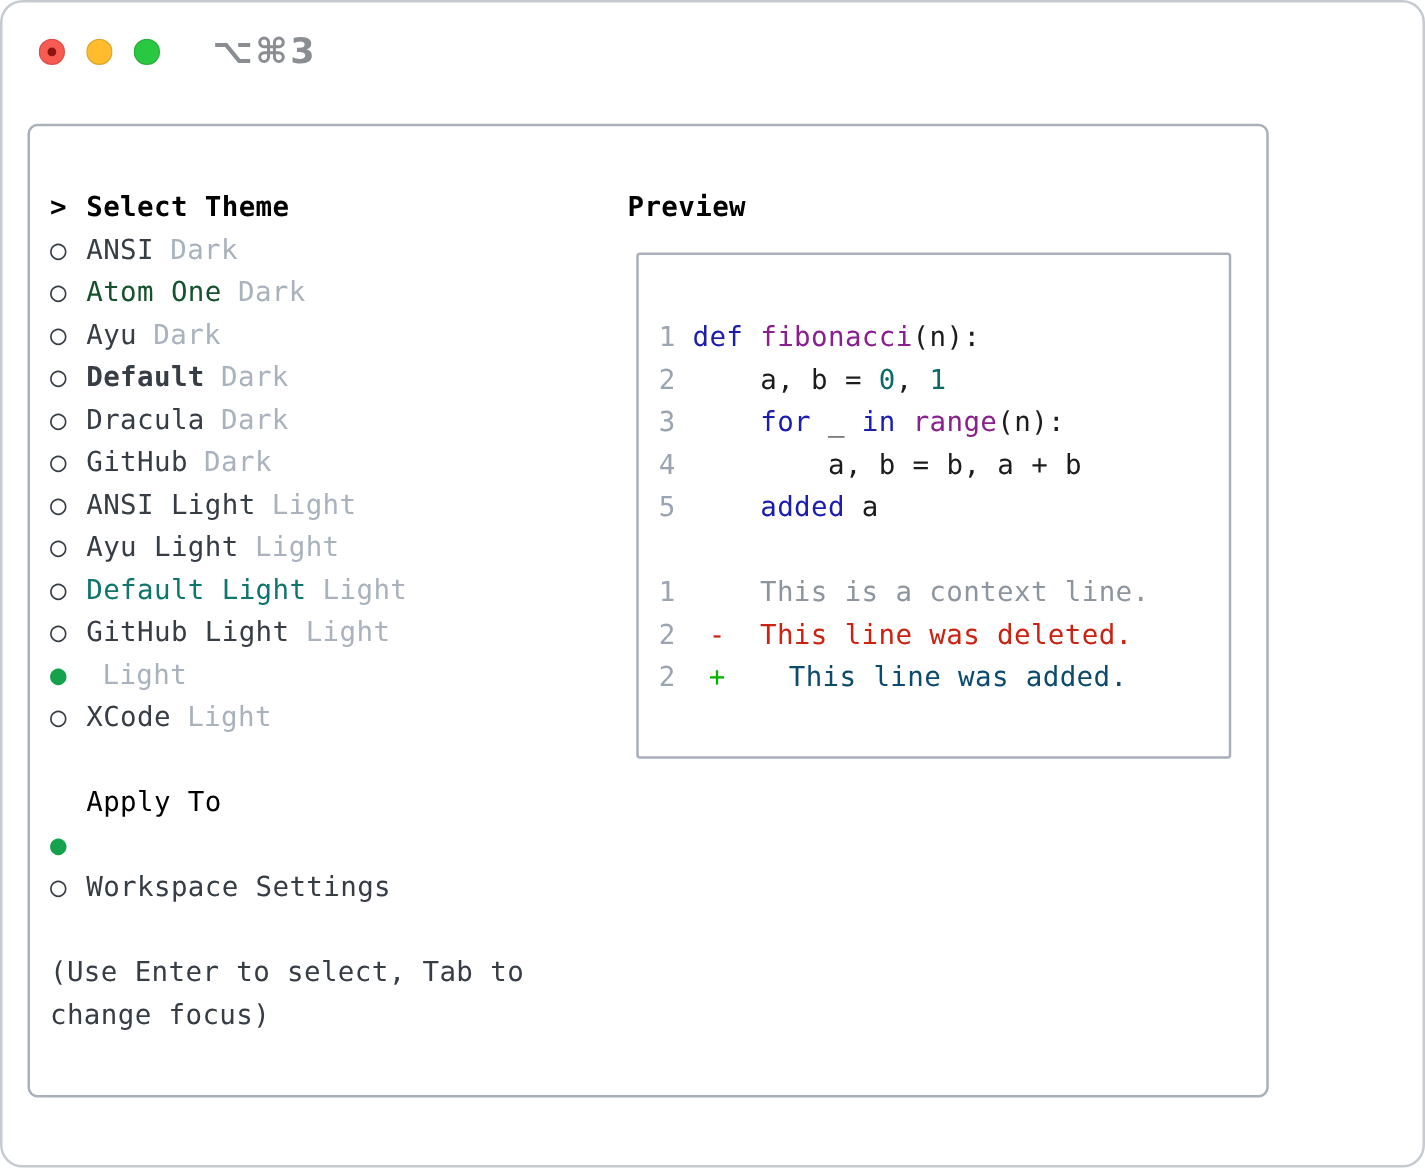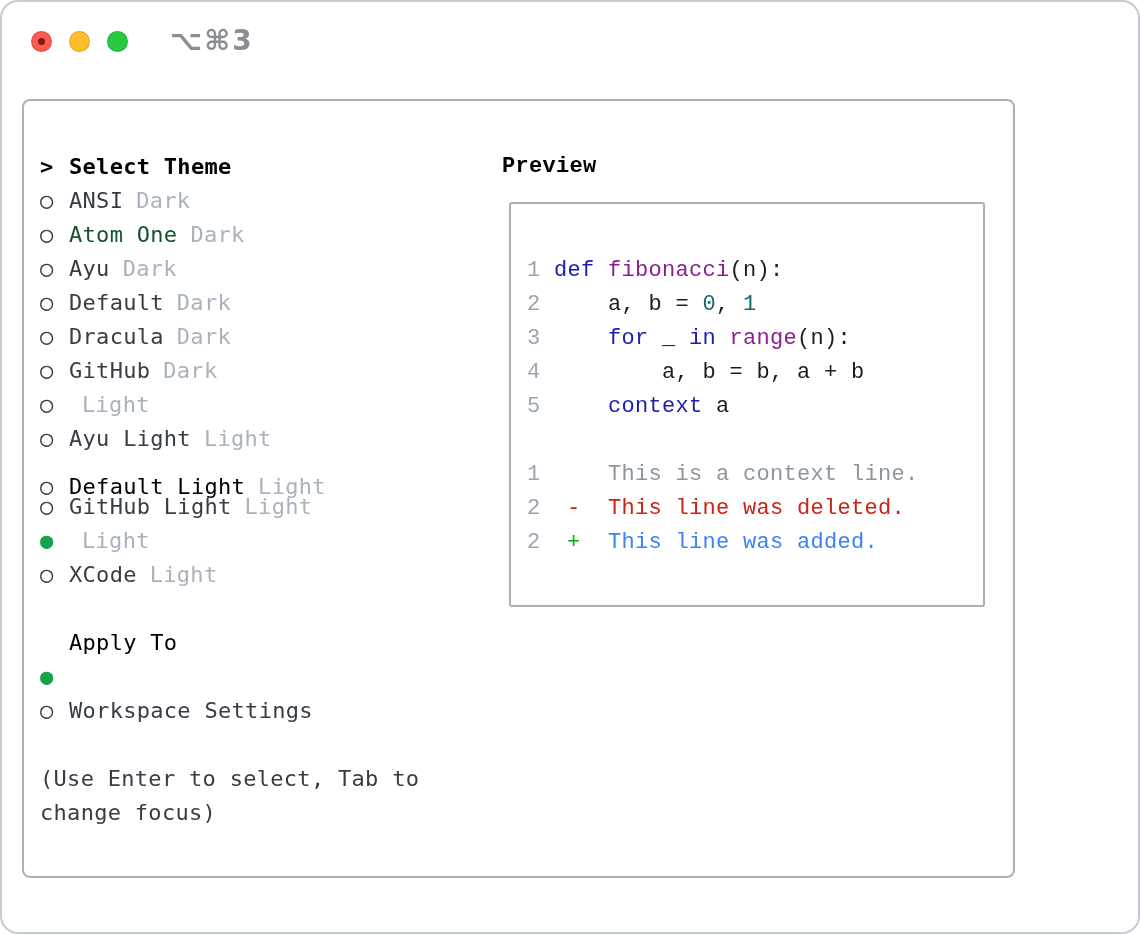--- a/index.html
+++ b/index.html
@@ -59,21 +59,21 @@
   .row{height:34px;display:flex;white-space:pre;align-items:baseline;}
   .row .marker{width:29px;flex:none;}
   .hdr{font-weight:bold;color:#000000;}
   .spacer{height:34px;}
   .tag{margin-left:13px;}
   .help{
     margin-top:34px;width:430px;
     white-space:normal;
   }
   
-  .right-col{flex:1;font-family:Liberation Mono, monospace;}
+  .right-col{flex:1;}
   .preview-box{
     margin-top:18px;margin-left:7px;
     width:476px;height:405px;
     border:2px solid #a9b0ba;border-radius:3px;
     box-sizing:border-box;
     padding:50px 0 0 16px;
   }
   .pline{height:34px;display:flex;white-space:pre;}
   .pline .ln{width:27px;flex:none;}
   .pline .marker-cell{width:54px;flex:none;padding-left:13px;box-sizing:border-box;}
@@ -95,26 +95,26 @@
 
     <div class="left-col">
       <div class="row hdr">
         <span class="marker">&gt;</span><span>Select Theme</span>
       </div>
 
       <div id="theme-list">
           <div class="row"><span class="marker" style="color: rgb(55, 61, 69);">○</span><span style="color: rgb(55, 61, 69);">ANSI</span><span class="tag" style="color: rgb(169, 178, 189);">Dark</span></div>
           <div class="row"><span class="marker" style="color: rgb(55, 61, 69);">○</span><span style="color: #14532d;">Atom One</span><span class="tag" style="color: rgb(169, 178, 189);">Dark</span></div>
           <div class="row"><span class="marker" style="color: rgb(55, 61, 69);">○</span><span style="color: rgb(55, 61, 69);">Ayu</span><span class="tag" style="color: rgb(169, 178, 189);">Dark</span></div>
-          <div class="row"><span class="marker" style="color: rgb(55, 61, 69);">○</span><span style="color: rgb(55, 61, 69);">Default</span><span class="tag" style="color: rgb(169, 178, 189);">Dark</span></div>
+          <div class="row"><span class="marker" style="color: rgb(55, 61, 69);">○</span><span style="color: rgb(55, 61, 69); font-weight: bold;">Default</span><span class="tag" style="color: rgb(169, 178, 189);">Dark</span></div>
           <div class="row"><span class="marker" style="color: rgb(55, 61, 69);">○</span><span style="color: rgb(55, 61, 69);">Dracula</span><span class="tag" style="color: rgb(169, 178, 189);">Dark</span></div>
           <div class="row"><span class="marker" style="color: rgb(55, 61, 69);">○</span><span style="color: rgb(55, 61, 69);">GitHub</span><span class="tag" style="color: rgb(169, 178, 189);">Dark</span></div>
-          <div class="row"><span class="marker" style="color: rgb(55, 61, 69);">○</span><span class="tag" style="color: rgb(169, 178, 189);">Light</span></div>
+          <div class="row"><span class="marker" style="color: rgb(55, 61, 69);">○</span><span style="color: rgb(55, 61, 69);">ANSI Light</span><span class="tag" style="color: rgb(169, 178, 189);">Light</span></div>
           <div class="row"><span class="marker" style="color: rgb(55, 61, 69);">○</span><span style="color: rgb(55, 61, 69);">Ayu Light</span><span class="tag" style="color: rgb(169, 178, 189);">Light</span></div>
-          <div class="row"><span class="marker" style="color: rgb(55, 61, 69);">○</span><span style="color: #000000; margin-top: 14px;">Default Light</span><span class="tag" style="color: rgb(169, 178, 189);">Light</span></div>
+          <div class="row"><span class="marker" style="color: rgb(55, 61, 69);">○</span><span style="color: #0f766e;">Default Light</span><span class="tag" style="color: rgb(169, 178, 189);">Light</span></div>
           <div class="row"><span class="marker" style="color: rgb(55, 61, 69);">○</span><span style="color: rgb(55, 61, 69); text-align: center;">GitHub Light</span><span class="tag" style="color: rgb(169, 178, 189);">Light</span></div>
           <div class="row"><span class="marker" style="color: rgb(20, 163, 76);">●</span><span class="tag" style="color: rgb(169, 178, 189);">Light</span></div>
           <div class="row"><span class="marker" style="color: rgb(55, 61, 69);">○</span><span style="color: rgb(55, 61, 69);">XCode</span><span class="tag" style="color: rgb(169, 178, 189);">Light</span></div>
         </div>
 
       <div class="spacer"></div>
 
       <div class="row">
         <span class="marker"></span><span style="color:#000">Apply To</span>
       </div>
@@ -130,25 +130,25 @@
     <div class="right-col">
       <div class="row hdr">
         <span>Preview</span>
       </div>
       <div class="preview-box">
         <div id="code-lines">
             <div class="pline"><span class="ln" style="color: rgb(154, 165, 177);">1</span><span style="color: rgb(26, 29, 176); text-align: right;">def</span><span style="color: rgb(28, 28, 28);"> </span><span style="color: rgb(138, 31, 143);">fibonacci</span><span style="color: rgb(28, 28, 28);">(n):</span></div>
             <div class="pline"><span class="ln" style="color: rgb(154, 165, 177);">2</span><span style="color: rgb(28, 28, 28);">    a, b = </span><span style="color: rgb(11, 107, 107);">0</span><span style="color: rgb(28, 28, 28);">, </span><span style="color: rgb(11, 107, 107);">1</span></div>
             <div class="pline"><span class="ln" style="color: rgb(154, 165, 177);">3</span><span style="color: rgb(28, 28, 28);">    </span><span style="color: rgb(26, 29, 176);">for</span><span style="color: rgb(28, 28, 28);"> _ </span><span style="color: rgb(26, 29, 176);">in</span><span style="color: rgb(28, 28, 28);"> </span><span style="color: rgb(138, 31, 143);">range</span><span style="color: rgb(28, 28, 28);">(n):</span></div>
             <div class="pline"><span class="ln" style="color: rgb(154, 165, 177);">4</span><span style="color: rgb(28, 28, 28);">        a, b = b, a + b</span></div>
-            <div class="pline"><span class="ln" style="color: rgb(154, 165, 177);">5</span><span style="color: rgb(28, 28, 28);">    </span><span style="color: rgb(26, 29, 176);">context</span><span style="color: rgb(28, 28, 28);"> a</span></div>
+            <div class="pline"><span class="ln" style="color: rgb(154, 165, 177);">5</span><span style="color: rgb(28, 28, 28);">    </span><span style="color: rgb(26, 29, 176);">added</span><span style="color: rgb(28, 28, 28);"> a</span></div>
           </div>
         <div class="pblank"></div>
         <div id="diff-lines">
             <div class="pline"><span class="ln" style="color: rgb(154, 165, 177);">1</span><span class="marker-cell" style="color: rgb(141, 150, 158);"></span><span style="color: rgb(141, 150, 158);">This is a context line.</span></div>
             <div class="pline"><span class="ln" style="color: rgb(154, 165, 177);">2</span><span class="marker-cell" style="color: rgb(204, 34, 17);">-</span><span style="color: rgb(204, 34, 17);">This line was deleted.</span></div>
-            <div class="pline"><span class="ln" style="color: rgb(154, 165, 177);">2</span><span class="marker-cell" style="color: rgb(0, 180, 0);">+</span><span style="color: #3b82f6;">This line was added.</span></div>
+            <div class="pline"><span class="ln" style="color: rgb(154, 165, 177);">2</span><span class="marker-cell" style="color: rgb(0, 180, 0);">+</span><span style="color: #0c4a6e; margin-left: 23px;">This line was added.</span></div>
           </div>
       </div>
     </div>
 
   </div>
 </div>
 
 </body></html>

